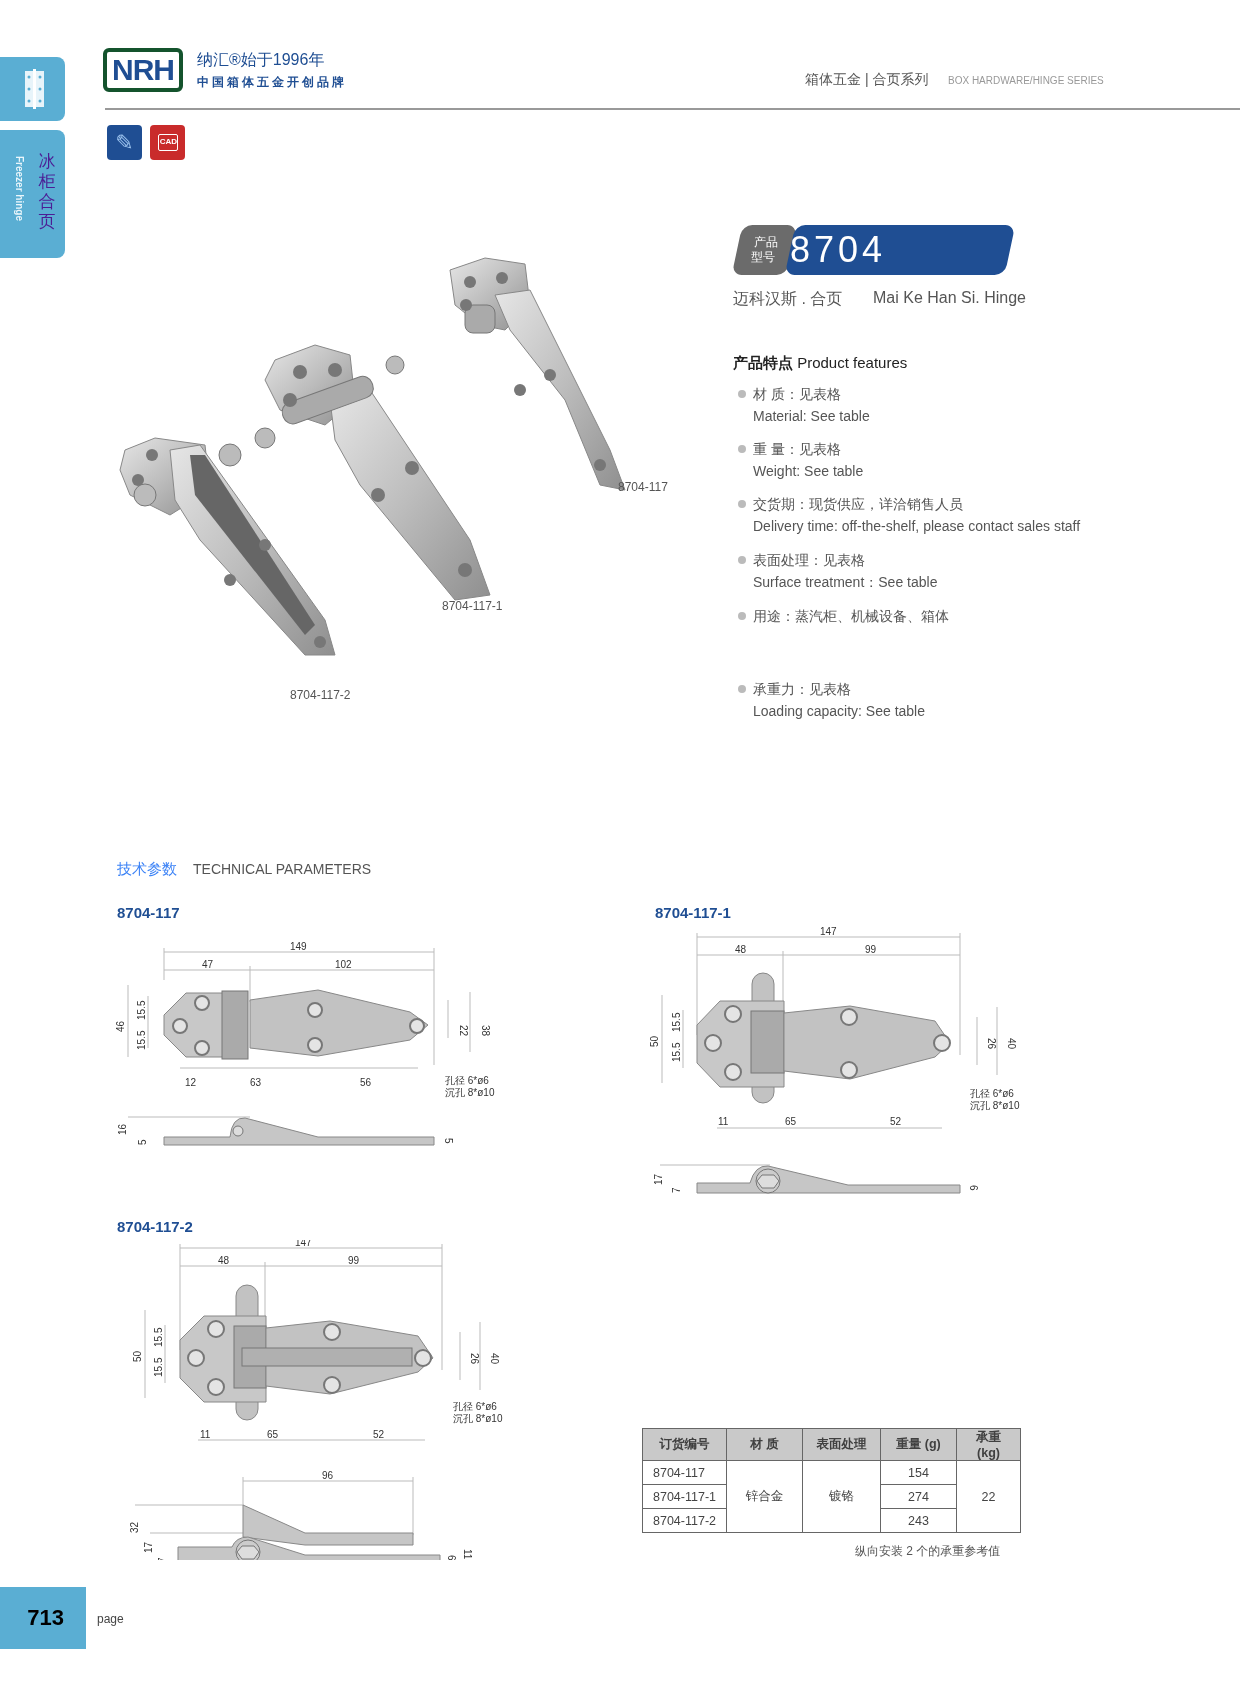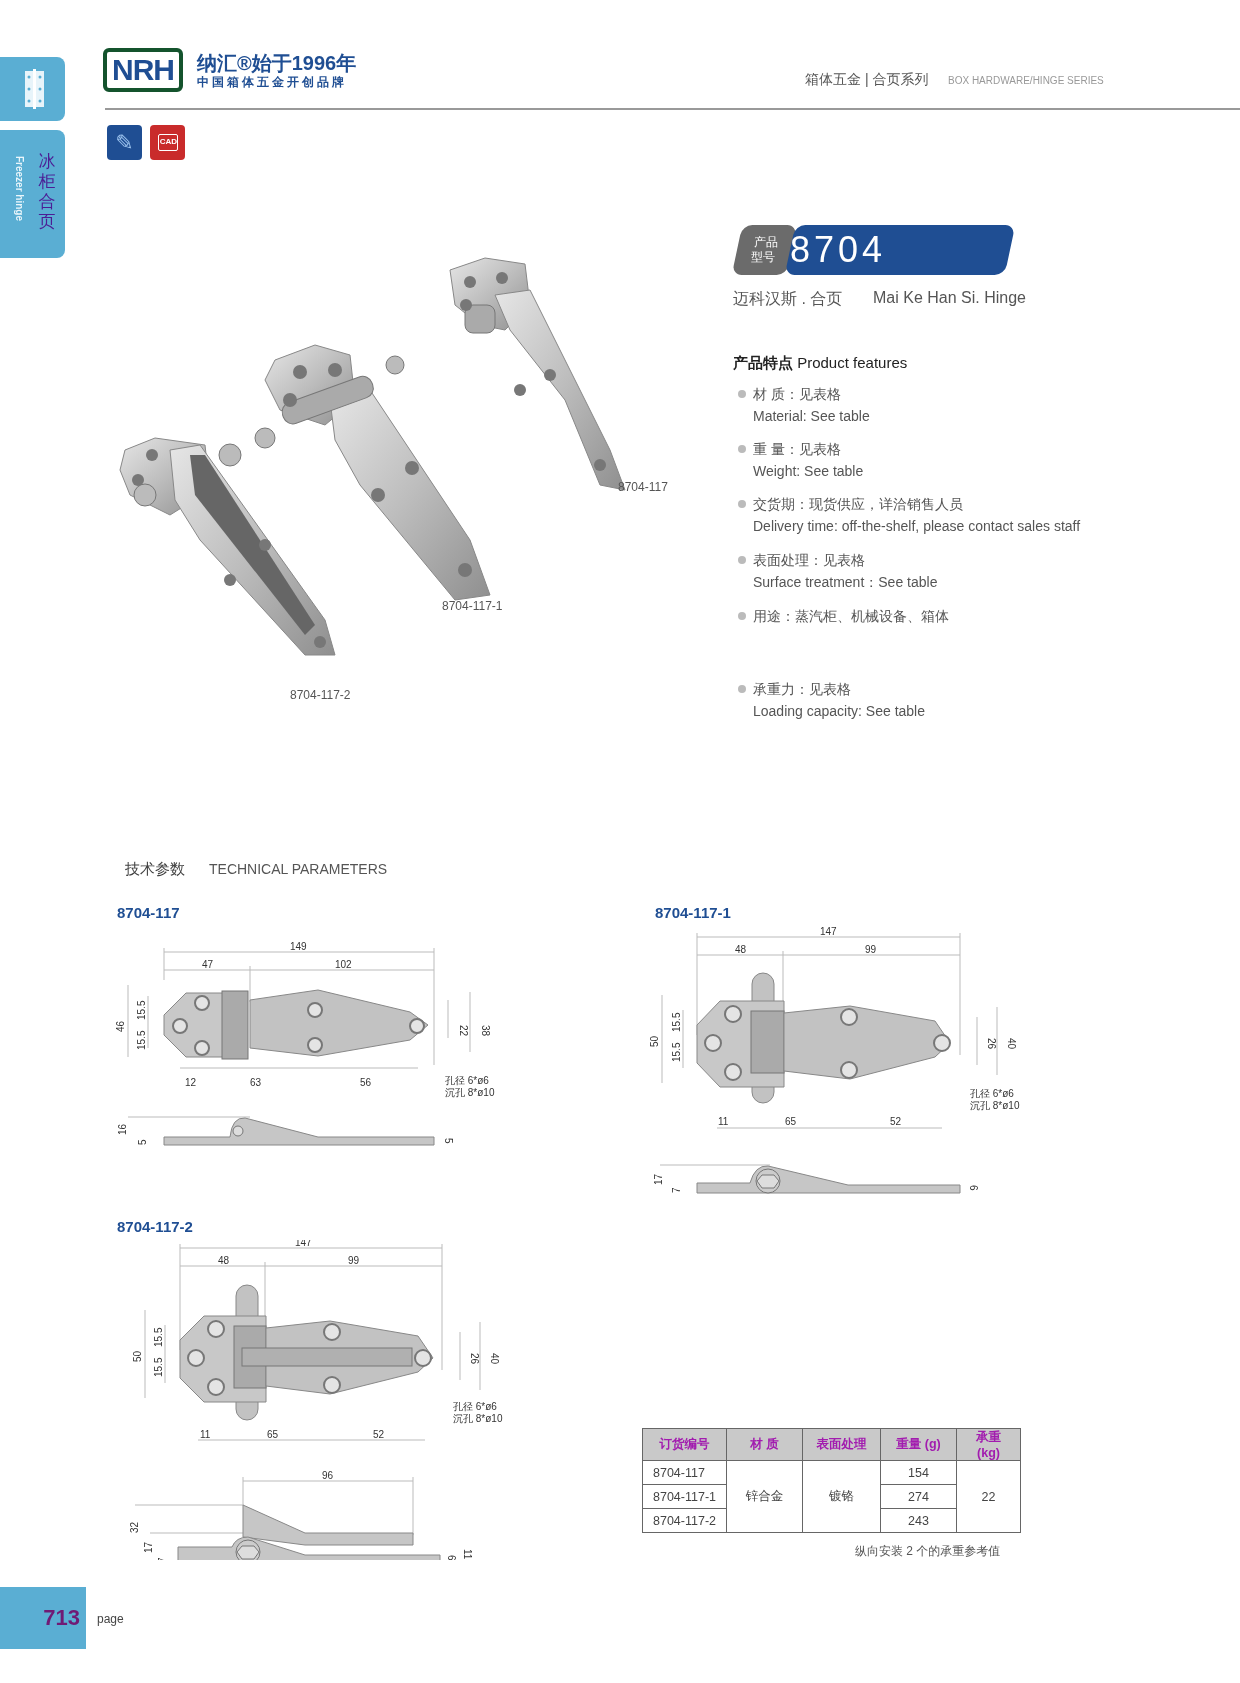--- a/index.html
+++ b/index.html
@@ -3,21 +3,21 @@
 <meta charset="utf-8">
 <style>
 *{box-sizing:border-box;margin:0;padding:0}
 body{width:1240px;height:1683px;background:#fff;position:relative;overflow:hidden;font-family:"Liberation Sans","DejaVu Sans",sans-serif;color:#333}
 .abs{position:absolute}
 .tab1{left:0;top:57px;width:65px;height:64px;background:#5aaed3;border-radius:0 8px 8px 0}
 .tab2{left:0;top:130px;width:65px;height:128px;background:#5aaed3;border-radius:0 8px 8px 0;color:#fff}
 .tab2 .cn{position:absolute;left:38px;top:22px;font-size:17px;line-height:20px;width:18px;text-align:center;color:#4c1d95}
 .tab2 .en{position:absolute;left:14px;top:26px;writing-mode:vertical-rl;font-size:10px;font-weight:bold;color:#eaf6fb}
 .logo{left:103px;top:48px;width:80px;height:44px;border:4px solid #14532d;border-radius:6px;color:#1f4e93;font-weight:bold;font-size:30px;line-height:36px;text-align:center;letter-spacing:-1px}
-.brand1{left:197px;top:50px;font-size:20px;font-weight:bold;color:#1f4e93}
+.brand1{left:197px;top:50px;font-size:16px;font-weight:normal;color:#1f4e93}
 .brand2{left:197px;top:74px;font-size:12px;font-weight:bold;color:#1f4e93;letter-spacing:3px}
 .hdr-cn{left:805px;top:71px;font-size:14px;color:#555}
 .hdr-en{left:948px;top:75px;font-size:10px;color:#999}
 .hline{left:105px;top:108px;width:1135px;height:2px;background:#999}
 .ico1{left:107px;top:125px;width:35px;height:35px;background:#1f4e93;border-radius:4px;color:#9cc3ee;font-size:22px;text-align:center;line-height:35px}
 .ico2{left:150px;top:125px;width:35px;height:35px;background:#c92b2b;border-radius:4px}
 .ico2 span{position:absolute;left:8px;top:9px;width:20px;height:17px;border:1.5px solid #fff;border-radius:2px;color:#fff;font-size:8px;font-weight:bold;text-align:right;line-height:14px}
 .pill-gray{left:737px;top:225px;width:55px;height:50px;background:#6b6b6b;border-radius:10px;transform:skewX(-12deg);color:#fff;font-size:12px;line-height:15px;text-align:center;padding-top:10px}
 .pill-gray span{display:block;transform:skewX(12deg)}
 .pill-blue{left:790px;top:225px;width:220px;height:50px;background:#1f4e93;border-radius:10px;transform:skewX(-12deg)}
@@ -30,25 +30,25 @@
 .feat .dot{display:inline-block;width:8px;height:8px;border-radius:50%;background:#bbb;margin-right:7px;vertical-align:1px}
 .feat .en{padding-left:15px}
 .photo{left:110px;top:250px;width:600px;height:460px}
 .plabel{position:absolute;font-size:12px;color:#555}
 .sec-title{left:117px;top:860px;font-size:15px;color:#333}
 .sec-title span{font-size:14px;color:#555;margin-left:16px}
 .model{position:absolute;font-size:15px;font-weight:bold;color:#1f4e93}
 .draw{position:absolute}
 .dim{font-size:10px;fill:#333;font-family:"Liberation Sans",sans-serif}
 table.spec{position:absolute;left:642px;top:1428px;border-collapse:collapse;font-size:12.5px;color:#444}
-table.spec th{background:#c9c9c9;border:1px solid #666;height:24px;font-weight:bold;color:#a21caf;padding:0 6px}
+table.spec th{background:#c9c9c9;border:1px solid #666;height:24px;font-weight:bold;color:#404040;padding:0 6px}
 table.spec td{border:1px solid #666;height:24px;text-align:center}
 table.spec td.l{text-align:left;padding-left:10px}
 .note{left:855px;top:1543px;font-size:12px;color:#555}
-.pagebox{left:0;top:1587px;width:86px;height:62px;background:#5aaed3;color:#701a75;font-size:22px;font-weight:bold;text-align:right;padding-right:6px;line-height:62px}
+.pagebox{left:0;top:1587px;width:86px;height:62px;background:#5aaed3;color:#000000;font-size:22px;font-weight:bold;text-align:right;padding-right:22px;line-height:62px}
 .pagetxt{left:97px;top:1612px;font-size:12px;color:#444}
 </style>
 </head>
 <body>
 
 <div class="abs tab1">
   <svg width="65" height="64" viewBox="0 0 65 64">
     <rect x="25" y="14" width="9" height="36" fill="#e8f4fa"></rect>
       <rect x="35" y="14" width="9" height="36" fill="#e8f4fa"></rect>
     <rect x="33" y="12" width="3" height="40" fill="#fff"></rect>
@@ -152,21 +152,21 @@
     <div class="en">Surface treatment：See table</div>
   </div>
 <div class="feat" style="top:605px;width:320px">
     <div><span class="dot"></span><span>用途：蒸汽柜、机械设备、箱体</span></div>
   </div>
 <div class="feat" style="top:678px">
     <div><span class="dot"></span><span>承重力：见表格</span></div>
     <div class="en">Loading capacity: See table</div>
   </div>
 
-<div class="abs sec-title"><span style="margin:8px;font-size:15px;color:#404040">技术参数</span><span>TECHNICAL PARAMETERS</span></div>
+<div class="abs sec-title"><span style="margin:0;font-size:15px;color:#3b82f6">技术参数</span><span>TECHNICAL PARAMETERS</span></div>
 
 <div class="model" style="left:117px;top:904px">8704-117</div>
 <div class="model" style="left:655px;top:904px">8704-117-1</div>
 <div class="model" style="left:117px;top:1218px">8704-117-2</div>
 
 <svg class="draw" style="left:110px;top:940px" width="400" height="220">
   <g stroke="#bbb" fill="none" stroke-width="1">
     <line x1="54" y1="12" x2="324" y2="12"></line>
       <line x1="54" y1="30" x2="324" y2="30"></line>
     <line x1="54" y1="8" x2="54" y2="40"></line>

